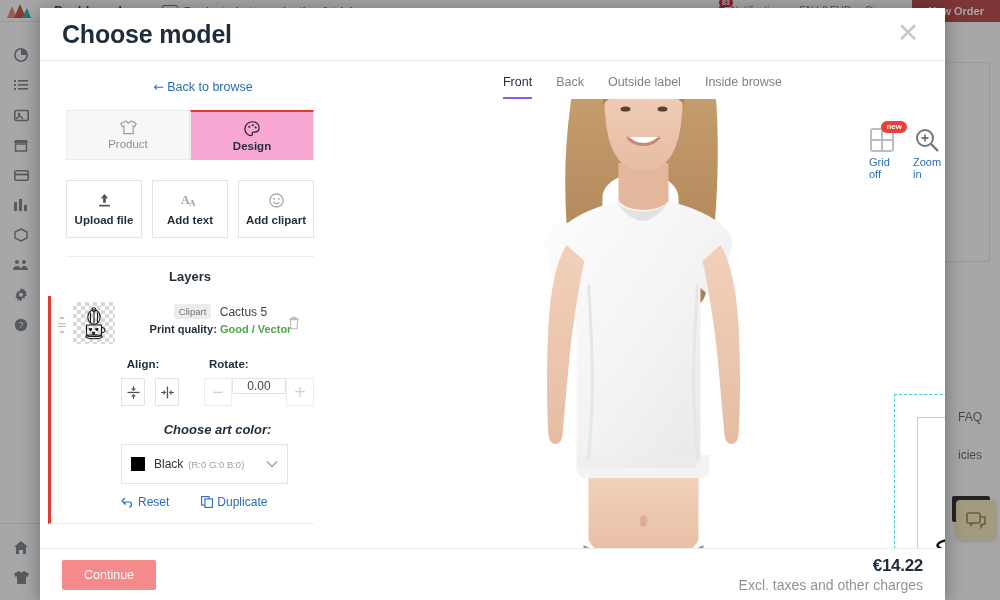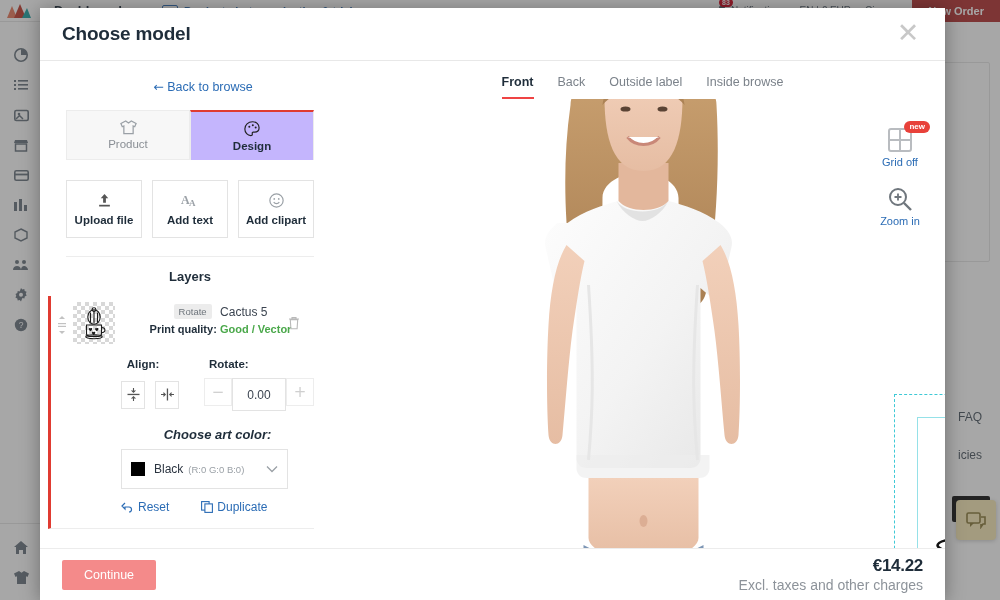--- a/index.html
+++ b/index.html
@@ -90,21 +90,21 @@
   
   .modal {
     position: absolute; left: 40px; top: 8px; width: 905px; height: 592px;
     background: #ffffff; box-shadow: 0 2px 18px rgba(0,0,0,.35);
     display: flex; flex-direction: column;
   }
   .modal-header {
     height: 53px; flex: 0 0 53px; border-bottom: 1px solid #e8e8e8;
     display: flex; align-items: center; padding: 0 22px;
   }
-  .modal-title { font-size: 19px; font-weight: bold; color: #1f2d3a; letter-spacing: -.2px; }
+  .modal-title { font-size: 25px; font-weight: bold; color: #1f2d3a; letter-spacing: -.2px; }
   .modal-close {
     margin-left: auto; width: 30px; height: 30px; color: #c8c8c8;
     font-size: 27px; line-height: 28px; text-align: center; font-weight: 300;
     cursor: pointer; font-family: "DejaVu Sans", sans-serif;
   }
   .modal-body { flex: 1 1 auto; display: flex; min-height: 0; position: relative; }
 
   
   .left-panel {
     width: 300px; flex: 0 0 300px; padding: 16px 0 0 0; background: #fff;
@@ -116,21 +116,21 @@
     display: inline-block; cursor: pointer;
   }
   .back-to-browse .arrow { font-family: "DejaVu Sans", sans-serif; }
   .tabs-pd { display: flex; padding: 0 26px; }
   .tab-pd {
     width: 140px; height: 50px; background: #f7f7f7; border: 1px solid #ececec;
     display: flex; flex-direction: column; align-items: center; justify-content: center;
     gap: 3px; font-size: 11.5px; color: #8a8f95; cursor: pointer;
   }
   .tab-pd.active {
-    background: #c4b5fd; border-top: 2px solid #e03b31; color: #1f2d3a; font-weight: bold;
+    background: #f9a8d4; border-top: 2px solid #e03b31; color: #1f2d3a; font-weight: bold;
     border-left: 1px solid #ececec; border-right: 1px solid #ececec; border-bottom: none;
   }
   .tab-pd svg { display: block; }
 
   .action-row { display: flex; gap: 10px; padding: 20px 26px 0 26px; }
   .action-btn {
     width: 80px; height: 58px; border: 1px solid #e3e3e3; background: #fff;
     display: flex; flex-direction: column; align-items: center; justify-content: center;
     gap: 6px; font-size: 11.5px; font-weight: bold; color: #1f2d3a; cursor: pointer;
   }
@@ -177,21 +177,21 @@
     display: flex; align-items: center; justify-content: center; cursor: pointer;
     color: #555;
   }
   .rot-group { display: flex; margin-left: 15px; }
   .rot-btn {
     width: 28px; height: 28px; border: 1px solid #ededed; background: #fff;
     color: #cfcfcf; font-size: 15px; display:flex; align-items:center; justify-content:center;
     cursor: pointer; font-family:"DejaVu Sans", sans-serif;
   }
   .rot-val {
-    width: 54px; height: 33px; border: 1px solid #e3e3e3; background: #fff;
+    width: 54px; height: 16px; border: 1px solid #e3e3e3; background: #fff;
     display: flex; align-items: center; justify-content: center;
     font-size: 12px; color: #3b4450;
   }
 
   .art-color-label { font-size: 13px; font-weight: bold; color: #1f2d3a; padding: 16px 0 0 64px; font-style: italic; }
   .color-select {
     margin: 7px 26px 0 64px; height: 40px; border: 1px solid #e3e3e3; background: #fff;
     display: flex; align-items: center; padding: 0 9px; cursor: pointer;
   }
   .swatch { width: 14px; height: 14px; background: #000; margin-right: 9px; }
@@ -202,31 +202,31 @@
   .layer-links { display: flex; gap: 32px; padding: 11px 0 0 64px; font-size: 12px; color: #2b6cb5; }
   .layer-links a { display: flex; align-items: center; gap: 4px; cursor: pointer; color: #2b6cb5; }
 
   
   .preview {
     flex: 1 1 auto; position: relative; background: #ffffff;
     display: flex; flex-direction: column; min-width: 0; overflow: hidden;
   }
   .view-tabs { display: flex; gap: 24px; justify-content: center; padding: 14px 0 0 0; }
   .view-tab { font-size: 12.5px; color: #7b828a; padding-bottom: 8px; cursor: pointer; }
-  .view-tab.active { color: #1f2d3a; font-weight: bold; border-bottom: 2px solid #ef4444; }
+  .view-tab.active { color: #1f2d3a; font-weight: normal; border-bottom: 2px solid #8b5cf6; }
 
   .stage { position: relative; flex: 1 1 auto; overflow: hidden; }
   .model-photo {
     position: absolute; left: 50%; transform: translateX(-50%);
     top: -24px; width: 345px; height: 560px;
   }
 
   .tools-right {
     position: absolute; right: 14px; top: 28px; width: 62px;
-    display: flex; flex-direction: column; align-items: center; gap: 18px;
+    display: flex; flex-direction: row; align-items: center; gap: 18px;
   }
   .tool { display: flex; flex-direction: column; align-items: center; gap: 3px; cursor: pointer; position: relative; }
   .tool-label { font-size: 11px; color: #2b6cb5; }
   .new-badge {
     position: absolute; top: -6px; right: -12px; background: #e8413a; color: #fff;
     font-size: 8px; font-weight: bold; border-radius: 8px; padding: 2px 5px; line-height: 1;
   }
 
   
   .sel-box {
@@ -521,21 +521,21 @@
                   <ellipse cx="16" cy="30.8" rx="8.2" ry="1.9"></ellipse>
                 </g>
                 <g fill="#1a1a1a">
                   <path d="M12.5 22.6c.6-.9 1.7-.4 1.7.4 0 .8-1 1.6-1.7 2.2-.7-.6-1.7-1.4-1.7-2.2 0-.8 1.1-1.3 1.7-.4z"></path>
                   <path d="M18.8 22.6c.6-.9 1.7-.4 1.7.4 0 .8-1 1.6-1.7 2.2-.7-.6-1.7-1.4-1.7-2.2 0-.8 1.1-1.3 1.7-.4z"></path>
                   <path d="M15.6 26.3c.6-.9 1.7-.4 1.7.4 0 .8-1 1.6-1.7 2.2-.7-.6-1.7-1.4-1.7-2.2 0-.8 1.1-1.3 1.7-.4z"></path>
                 </g>
               </svg>
             </div>
             <div class="layer-meta">
-              <span class="chip">Rotate</span>
+              <span class="chip">Clipart</span>
               <span class="layer-name">Cactus 5</span>
               <div class="print-quality">
                 <span>Print quality:</span>
                 <span class="val">Good / Vector</span>
               </div>
             </div>
             <div class="layer-delete">
               <svg width="12" height="14" viewBox="0 0 12 14">
                 <path d="M1 3h10M4 3V1.6h4V3M2.3 3.8h7.4l-.6 9H2.9z" fill="none" stroke="#b9b9b9" stroke-width="1.1"></path>
               </svg>

